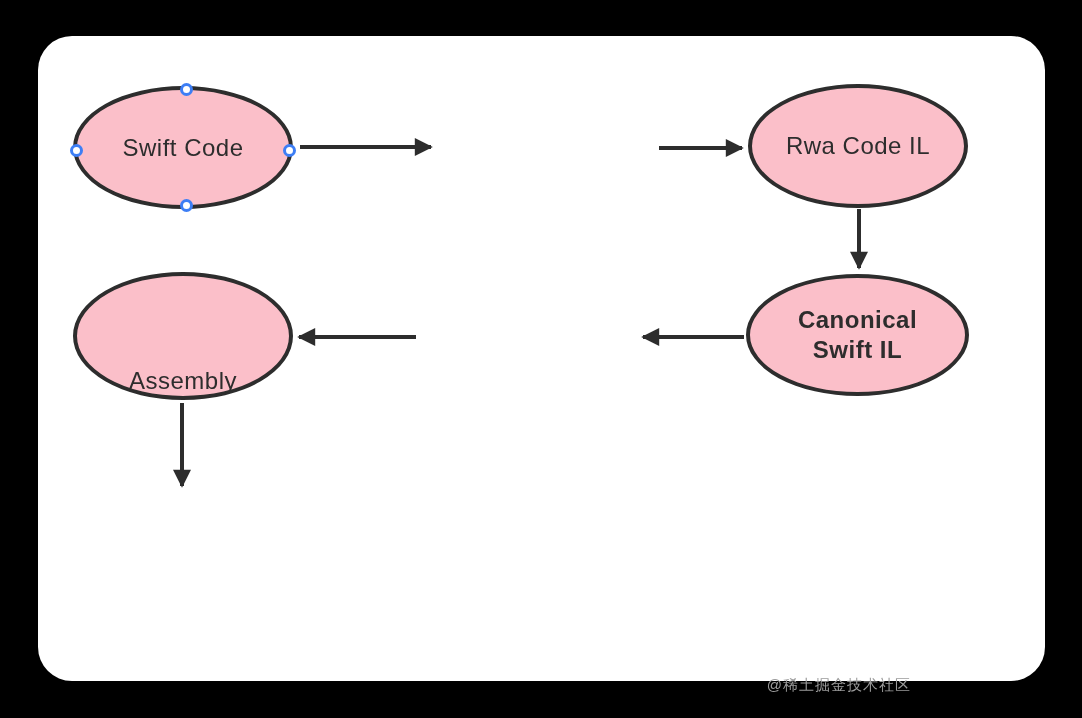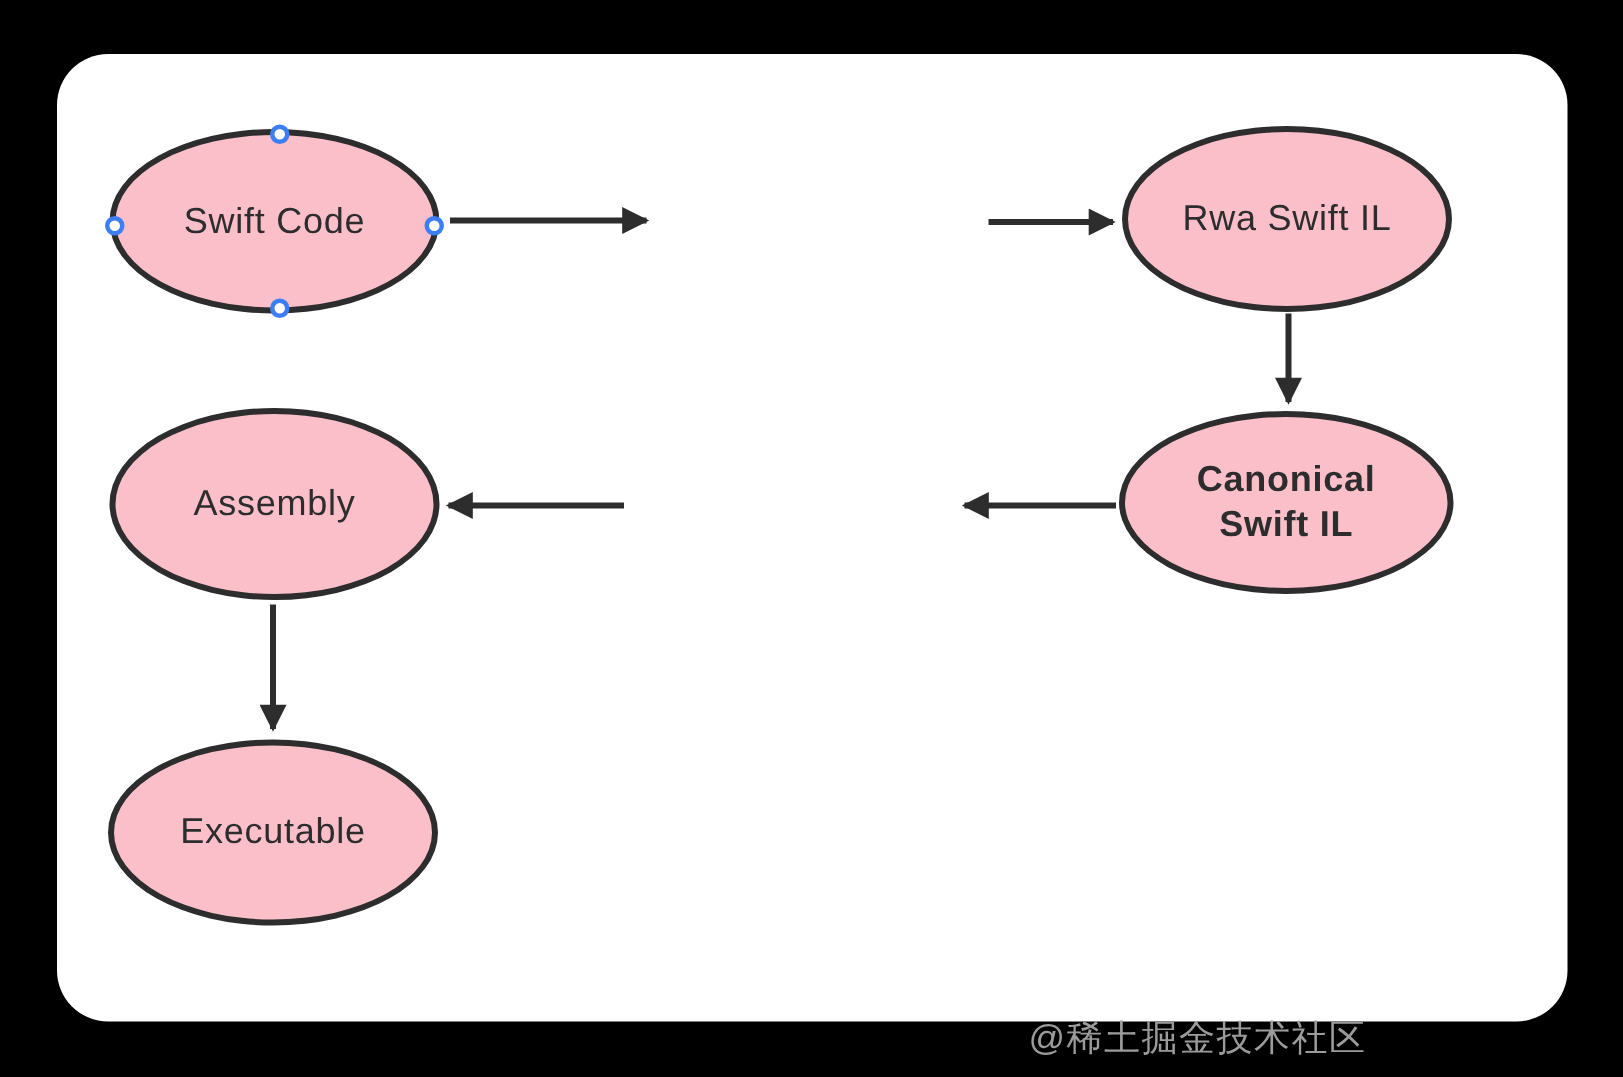--- a/index.html
+++ b/index.html
@@ -63,21 +63,21 @@
     z-index: 3;
   }
   .handle-top    { left: 103px; top: -7px; }
   .handle-bottom { left: 103px; bottom: -7px; }
   .handle-left   { left: -7px;  top: 54px; }
   .handle-right  { right: -7px; top: 54px; }
   .watermark {
     position: absolute;
     right: 14px;
     top: 676px;
-    font-size: 24px;
+    font-size: 15px;
     color: #9b9b9b;
     letter-spacing: 1px;
     z-index: 4;
   }
 </style>
 </head>
 <body>
 
 <div class="screen">
 
@@ -100,31 +100,28 @@
   <div class="node" style="left:73px; top:86px; width:220px; height:123px;">
     <span class="label">Swift Code</span>
     <span class="handle handle-top"></span>
     <span class="handle handle-left"></span>
     <span class="handle handle-right"></span>
     <span class="handle handle-bottom"></span>
   </div>
 
 
   <div class="node" style="left:748px; top:84px; width:220px; height:124px;">
-    <span class="label">Rwa Swift IL</span>
+    <span class="label">Rwa Code IL</span>
   </div>
 
   <div class="node node-canonical" style="left:746px; top:274px; width:223px; height:122px;font-weight:bold;">
     <span class="label">Canonical Swift IL</span>
   </div>
 
 
-  <div class="node" style="left:73px; top:272px; width:220px; height:128px;">
+  <div class="node" style="left:73px; top:272px; width:220px; height:128px;align-items:flex-end;">
     <span class="label">Assembly</span>
   </div>
 
-  <div class="node" style="left:72px; top:493px; width:220px; height:124px;">
-    <span class="label">Executable</span>
-  </div>
 
   <div class="watermark">@稀土掘金技术社区</div>
 
 </div>
 
 </body></html>

